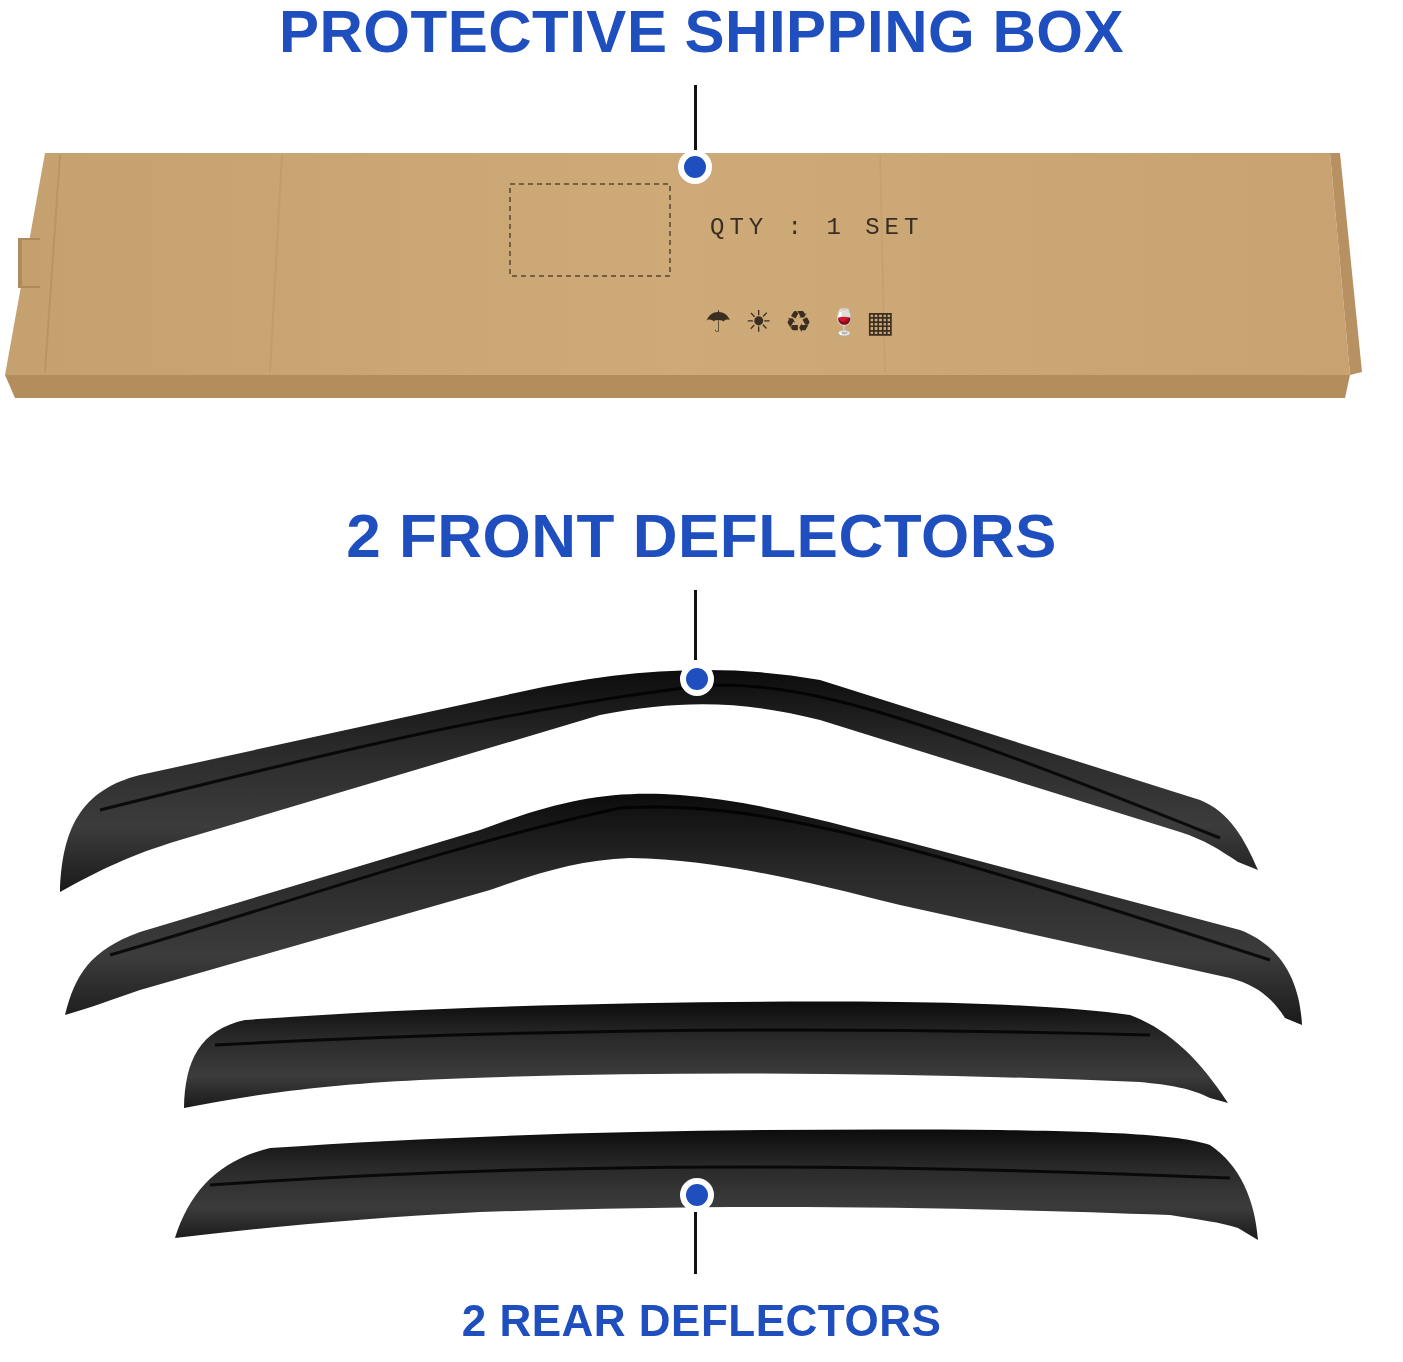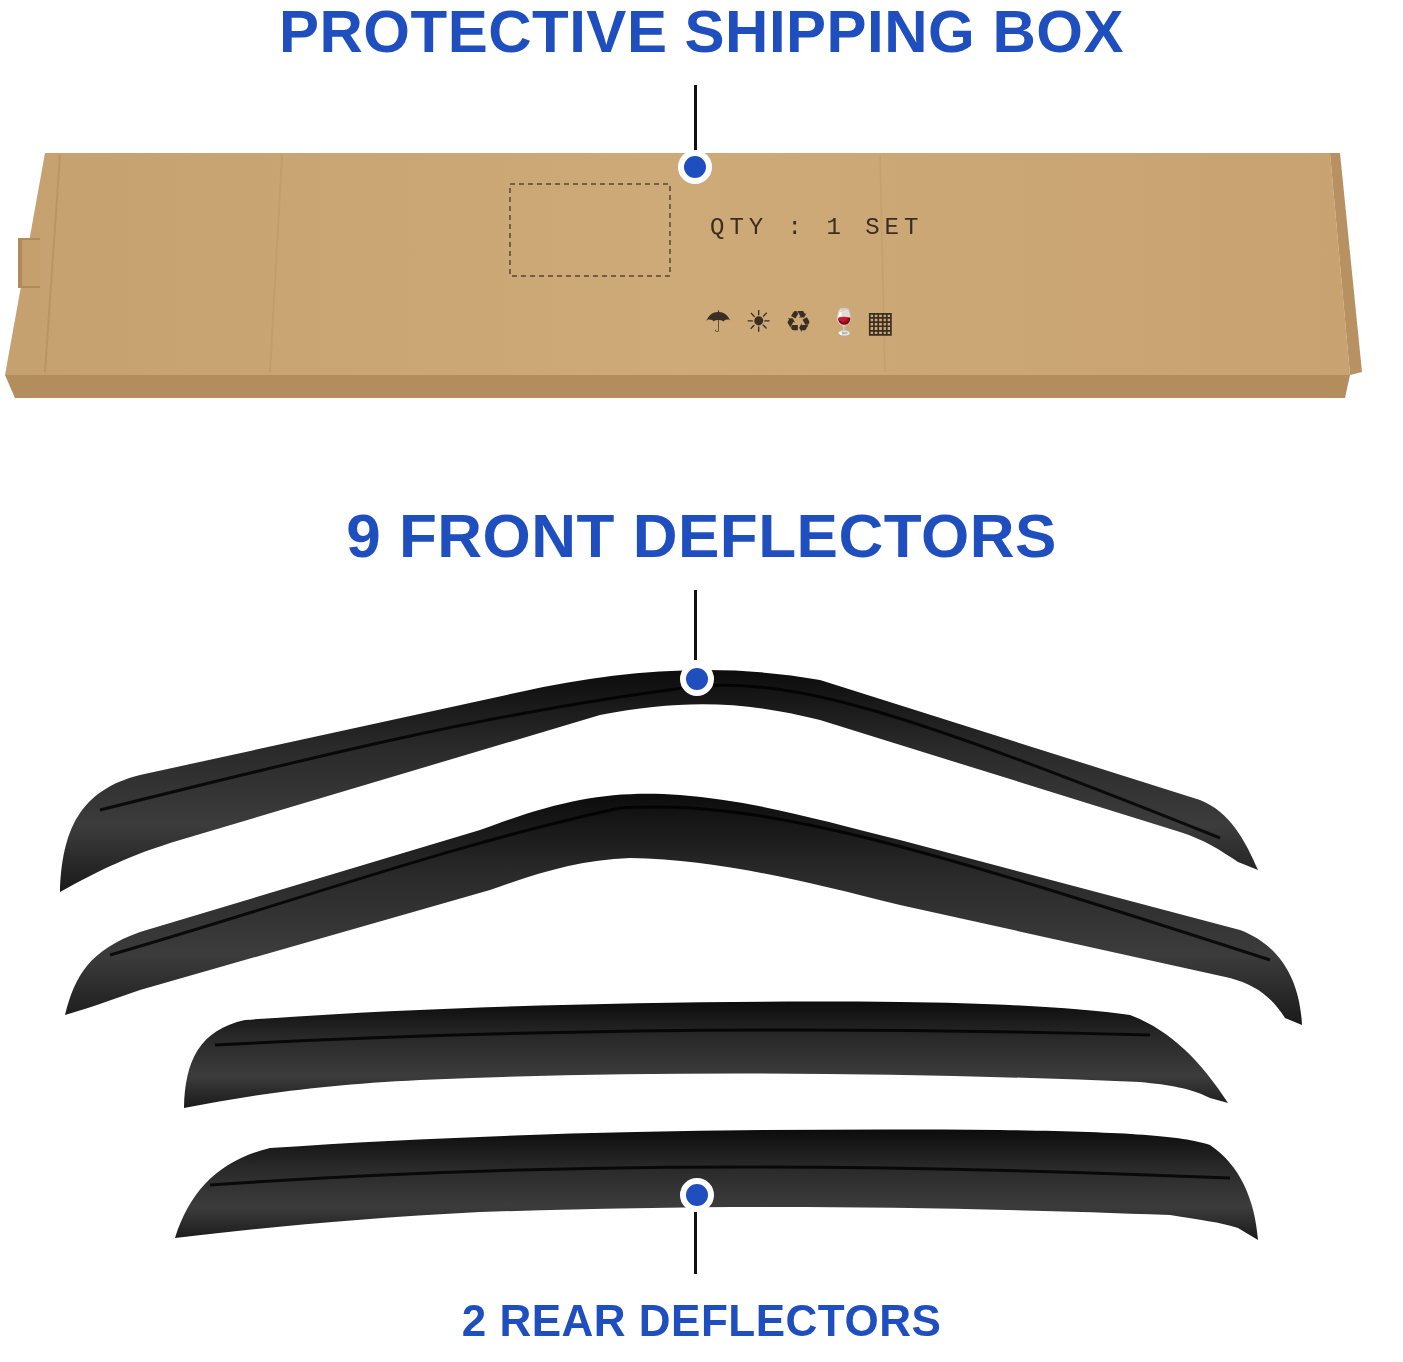--- a/index.html
+++ b/index.html
@@ -17,21 +17,21 @@
   svg { position: absolute; left: 0; top: 0; }
   .box-text { position: absolute; color: #3a2e22; font-family: Liberation Mono, monospace;
               font-size: 24px; letter-spacing: 5px; }
   .symbol { position: absolute; color: #3a2e22; font-size: 30px; line-height: 34px;
             font-family: "DejaVu Sans", sans-serif; }
 </style>
 </head>
 <body>
 
 <div class="heading" id="h-box">PROTECTIVE SHIPPING BOX</div>
-<div class="heading" id="h-front">9 FRONT DEFLECTORS</div>
+<div class="heading" id="h-front">2 FRONT DEFLECTORS</div>
 <div class="heading" id="h-rear">2 REAR DEFLECTORS</div>
 
 <svg width="1403" height="420" viewBox="0 0 1403 420">
   <defs>
     <linearGradient id="boxTop" x1="0" y1="0" x2="1" y2="0">
       <stop offset="0" stop-color="#c6a170"></stop>
       <stop offset="0.5" stop-color="#cdaa78"></stop>
       <stop offset="1" stop-color="#c8a371"></stop>
     </linearGradient>
   </defs>

